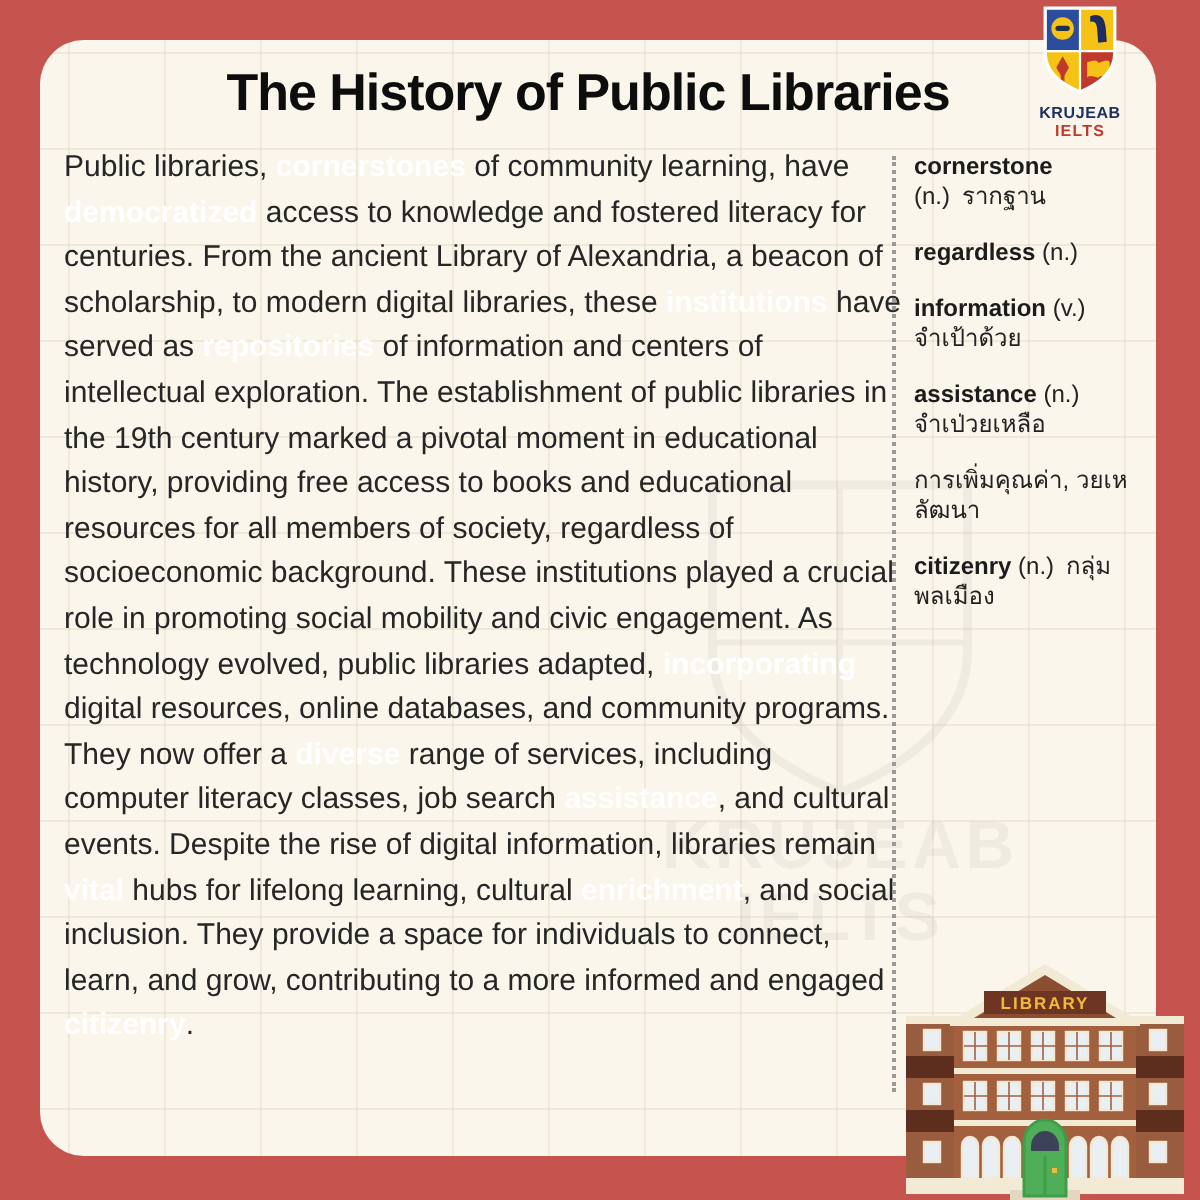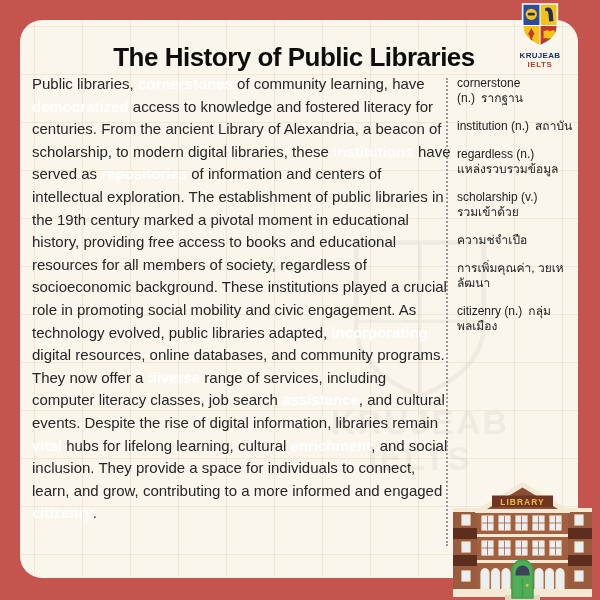--- a/index.html
+++ b/index.html
@@ -15,39 +15,39 @@
       linear-gradient(to right, rgba(200,185,150,0.22) 1px, transparent 1px),
       linear-gradient(to bottom, rgba(200,185,150,0.22) 1px, transparent 1px);
     background-size:48px 48px;background-position:14px 6px;
   }
   .watermark{
     position:absolute;left:330px;top:235px;width:180px;
     opacity:0.05;z-index:1;text-align:center;color:#333;
   }
   .watermark .wm-line{font-weight:bold;font-size:34px;letter-spacing:2px;line-height:36px;}
   .page-title{
-    position:absolute;left:20px;top:42px;width:548px;z-index:2;
+    position:absolute;left:20px;top:31px;width:548px;z-index:2;
     text-align:center;font-weight:bold;font-size:26px;letter-spacing:-0.5px;
     color:#0d0d0d;
   }
   .article{
     position:absolute;left:32px;top:73px;width:420px;z-index:2;
     font-size:15px;line-height:22.6px;color:#262626;text-align:left;
   }
   .article b{color:#ffffff;}
   .v-divider{
     position:absolute;left:446px;top:78px;height:468px;width:0;z-index:2;
     border-left:2px dotted #9a9a9a;
   }
   .vocab{
     position:absolute;left:457px;top:76px;width:116px;z-index:2;
     font-size:12px;line-height:15px;color:#1c1c1c;
   }
   .vocab-item{margin-bottom:13px;}
-  .vw{font-weight:normal;}
+  .vw{font-weight:bold;}
   .vp{font-weight:normal;color:#222;}
   .vt{color:#222;}
   .vt.inline{margin-left:6px;margin-top:29px;}
   .logo{
     position:absolute;left:514px;top:2px;width:52px;z-index:4;text-align:center;
   }
   .logo-text1{font-size:8px;font-weight:bold;color:#1d2f63;letter-spacing:0.3px;line-height:9px;}
   .logo-text2{font-size:8px;font-weight:bold;color:#c0392b;letter-spacing:0.6px;line-height:9px;}
   .building{position:absolute;left:453px;top:481px;z-index:3;}
 </style>
@@ -72,32 +72,29 @@
 
   <div class="article"><span>Public libraries, </span><b>cornerstones</b><span> of community learning, have </span><b>democratized</b><span> access to knowledge and fostered literacy for centuries. From the ancient Library of Alexandria, a beacon of scholarship, to modern digital libraries, these </span><b>institutions</b><span> have served as </span><b>repositories</b><span> of information and centers of intellectual exploration. The establishment of public libraries in the 19th century marked a pivotal moment in educational history, providing free access to books and educational resources for all members of society, regardless of socioeconomic background. These institutions played a crucial role in promoting social mobility and civic engagement. As technology evolved, public libraries adapted, </span><b>incorporating</b><span> digital resources, online databases, and community programs. They now offer a </span><b>diverse</b><span> range of services, including computer literacy classes, job search </span><b>assistance</b><span>, and cultural events. Despite the rise of digital information, libraries remain </span><b>vital</b><span> hubs for lifelong learning, cultural </span><b>enrichment</b><span>, and social inclusion. They provide a space for individuals to connect, learn, and grow, contributing to a more informed and engaged </span><b>citizenry</b><span>.</span></div>
 
   <div class="v-divider"></div>
 
   <div class="vocab">
       <div class="vocab-item">
         <div><span class="vw">cornerstone</span><span class="vp"> (n.)</span><span class="vt inline">รากฐาน</span></div>
       </div>
       <div class="vocab-item">
-        <div><span class="vw">institution</span><span class="vp"> (n.)</span><span class="vt inline">สถาบัน</span></div>
-      </div>
-      <div class="vocab-item">
         <div><span class="vw">regardless</span><span class="vp"> (n.)</span></div>
-        <div class="vt">แหล่งรวบรวมข้อมูล</div>
-      </div>
-      <div class="vocab-item">
-        <div><span class="vw">scholarship</span><span class="vp"> (v.)</span></div>
-        <div class="vt">รวมเข้าด้วย</div>
-      </div>
-      <div class="vocab-item">
-        <div class="vt">ความช่จำเปือ</div>
+      </div>
+      <div class="vocab-item">
+        <div><span class="vw">information</span><span class="vp"> (v.)</span></div>
+        <div class="vt">จำเป้าด้วย</div>
+      </div>
+      <div class="vocab-item">
+        <div><span class="vw">assistance</span><span class="vp"> (n.)</span></div>
+        <div class="vt">จำเป่วยเหลือ</div>
       </div>
       <div class="vocab-item">
         <div class="vt">การเพิ่มคุณค่า, วยเหลัฒนา</div>
       </div>
       <div class="vocab-item">
         <div><span class="vw">citizenry</span><span class="vp"> (n.)</span><span class="vt inline">กลุ่มพลเมือง</span></div>
       </div>
     </div>
 
   <div class="logo">

